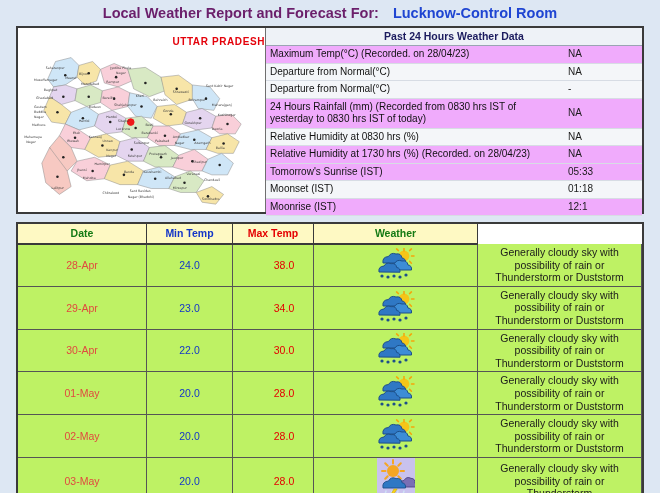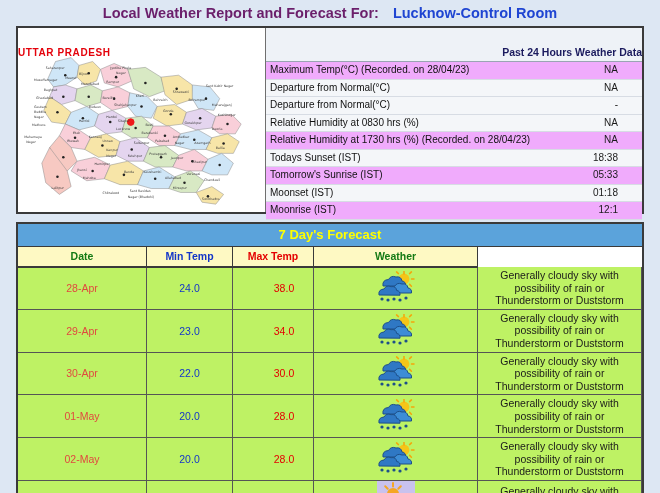--- a/index.html
+++ b/index.html
@@ -53,26 +53,26 @@
     box-sizing: border-box;
   }
   .map-cell {
     width: 248px;
     border-right: 1px solid #6f6f6f;
     position: relative;
     box-sizing: border-box;
     background: #ffffff;
   }
   .map-title {
-    text-align: left;
+    text-align: right;
     color: #e4020b;
     font-weight: bold;
     font-size: 10px;
     letter-spacing: .6px;
-    padding-top: 19px;
+    padding-top: 8px;
   }
   .map-wrap {
     position: absolute;
     top: 12px; left: 0; right: 0; bottom: 0;
   }
   .map-wrap svg { display: block; width: 100%; height: 100%; }
 
   
   .past-cell {
     flex: 1;
@@ -81,34 +81,33 @@
   table.past {
     width: 100%;
     border-collapse: collapse;
     font-size: 10px;
   }
   table.past th {
     background: #eef2f7;
     color: #1b1b5e;
     font-size: 10.5px;
     font-weight: bold;
-    text-align: right;
-    padding: 18px 0 3px;
+    text-align: center;
+    padding: 2px 0 3px;
     border-bottom: 1px solid #9aa4b3;
   }
   table.past td {
     padding: 2px 4px;
     border-bottom: 1px solid #d7dce4;
     color: #111;
     line-height: 1.25;
   }
   table.past td.val {
     width: 62px;
-    text-align: right;
-    padding-right: 24px;
+    padding-right: 12px;
     color: #1a1a1a;
     white-space: nowrap;
   }
   table.past tr.alt td { background: #f4f6f9; }
   table.past tr.white td { background: #f0abfc; }
 
   
   .forecast-panel {
     margin: 8px 16px 0;
     border: 2px solid #3a3a3a;
@@ -336,51 +335,50 @@
           <td class="val">NA</td>
         </tr>
         <tr class="alt">
           <td>Departure from Normal(°C)</td>
           <td class="val">NA</td>
         </tr>
         <tr class="alt">
           <td>Departure from Normal(°C)</td>
           <td class="val">-</td>
         </tr>
+        <tr class="white">
+          <td>24 Hours Rainfall (mm) (Recorded from 0830 hrs IST of yesterday to 0830 hrs IST of today)</td>
+          <td class="val">NA</td>
+        </tr>
         <tr class="alt">
           <td>Relative Humidity at 0830 hrs (%)</td>
           <td class="val">NA</td>
         </tr>
         <tr class="white">
           <td>Relative Humidity at 1730 hrs (%) (Recorded. on 28/04/23)</td>
           <td class="val">NA</td>
-        </tr>
-        <tr class="alt">
-          <td>Todays Sunset (IST)</td>
-          <td class="val">18:38</td>
         </tr>
         <tr class="white">
           <td>Tomorrow's Sunrise (IST)</td>
           <td class="val">05:33</td>
         </tr>
         <tr class="alt">
           <td>Moonset (IST)</td>
           <td class="val">01:18</td>
         </tr>
         <tr class="white">
           <td>Moonrise (IST)</td>
           <td class="val">12:1</td>
         </tr>
       </tbody>
     </table>
   </div>
 </div>
 
 <div class="forecast-panel">
-  <div class="forecast-banner">7 Day's Forecast</div>
   <table class="forecast">
     <thead>
       <tr>
         <th class="c-date">Date</th>
         <th class="c-min">Min Temp</th>
         <th class="c-max">Max Temp</th>
         <th class="c-weather">Weather</th>
       </tr>
     </thead>
     <tbody id="forecast-body">

